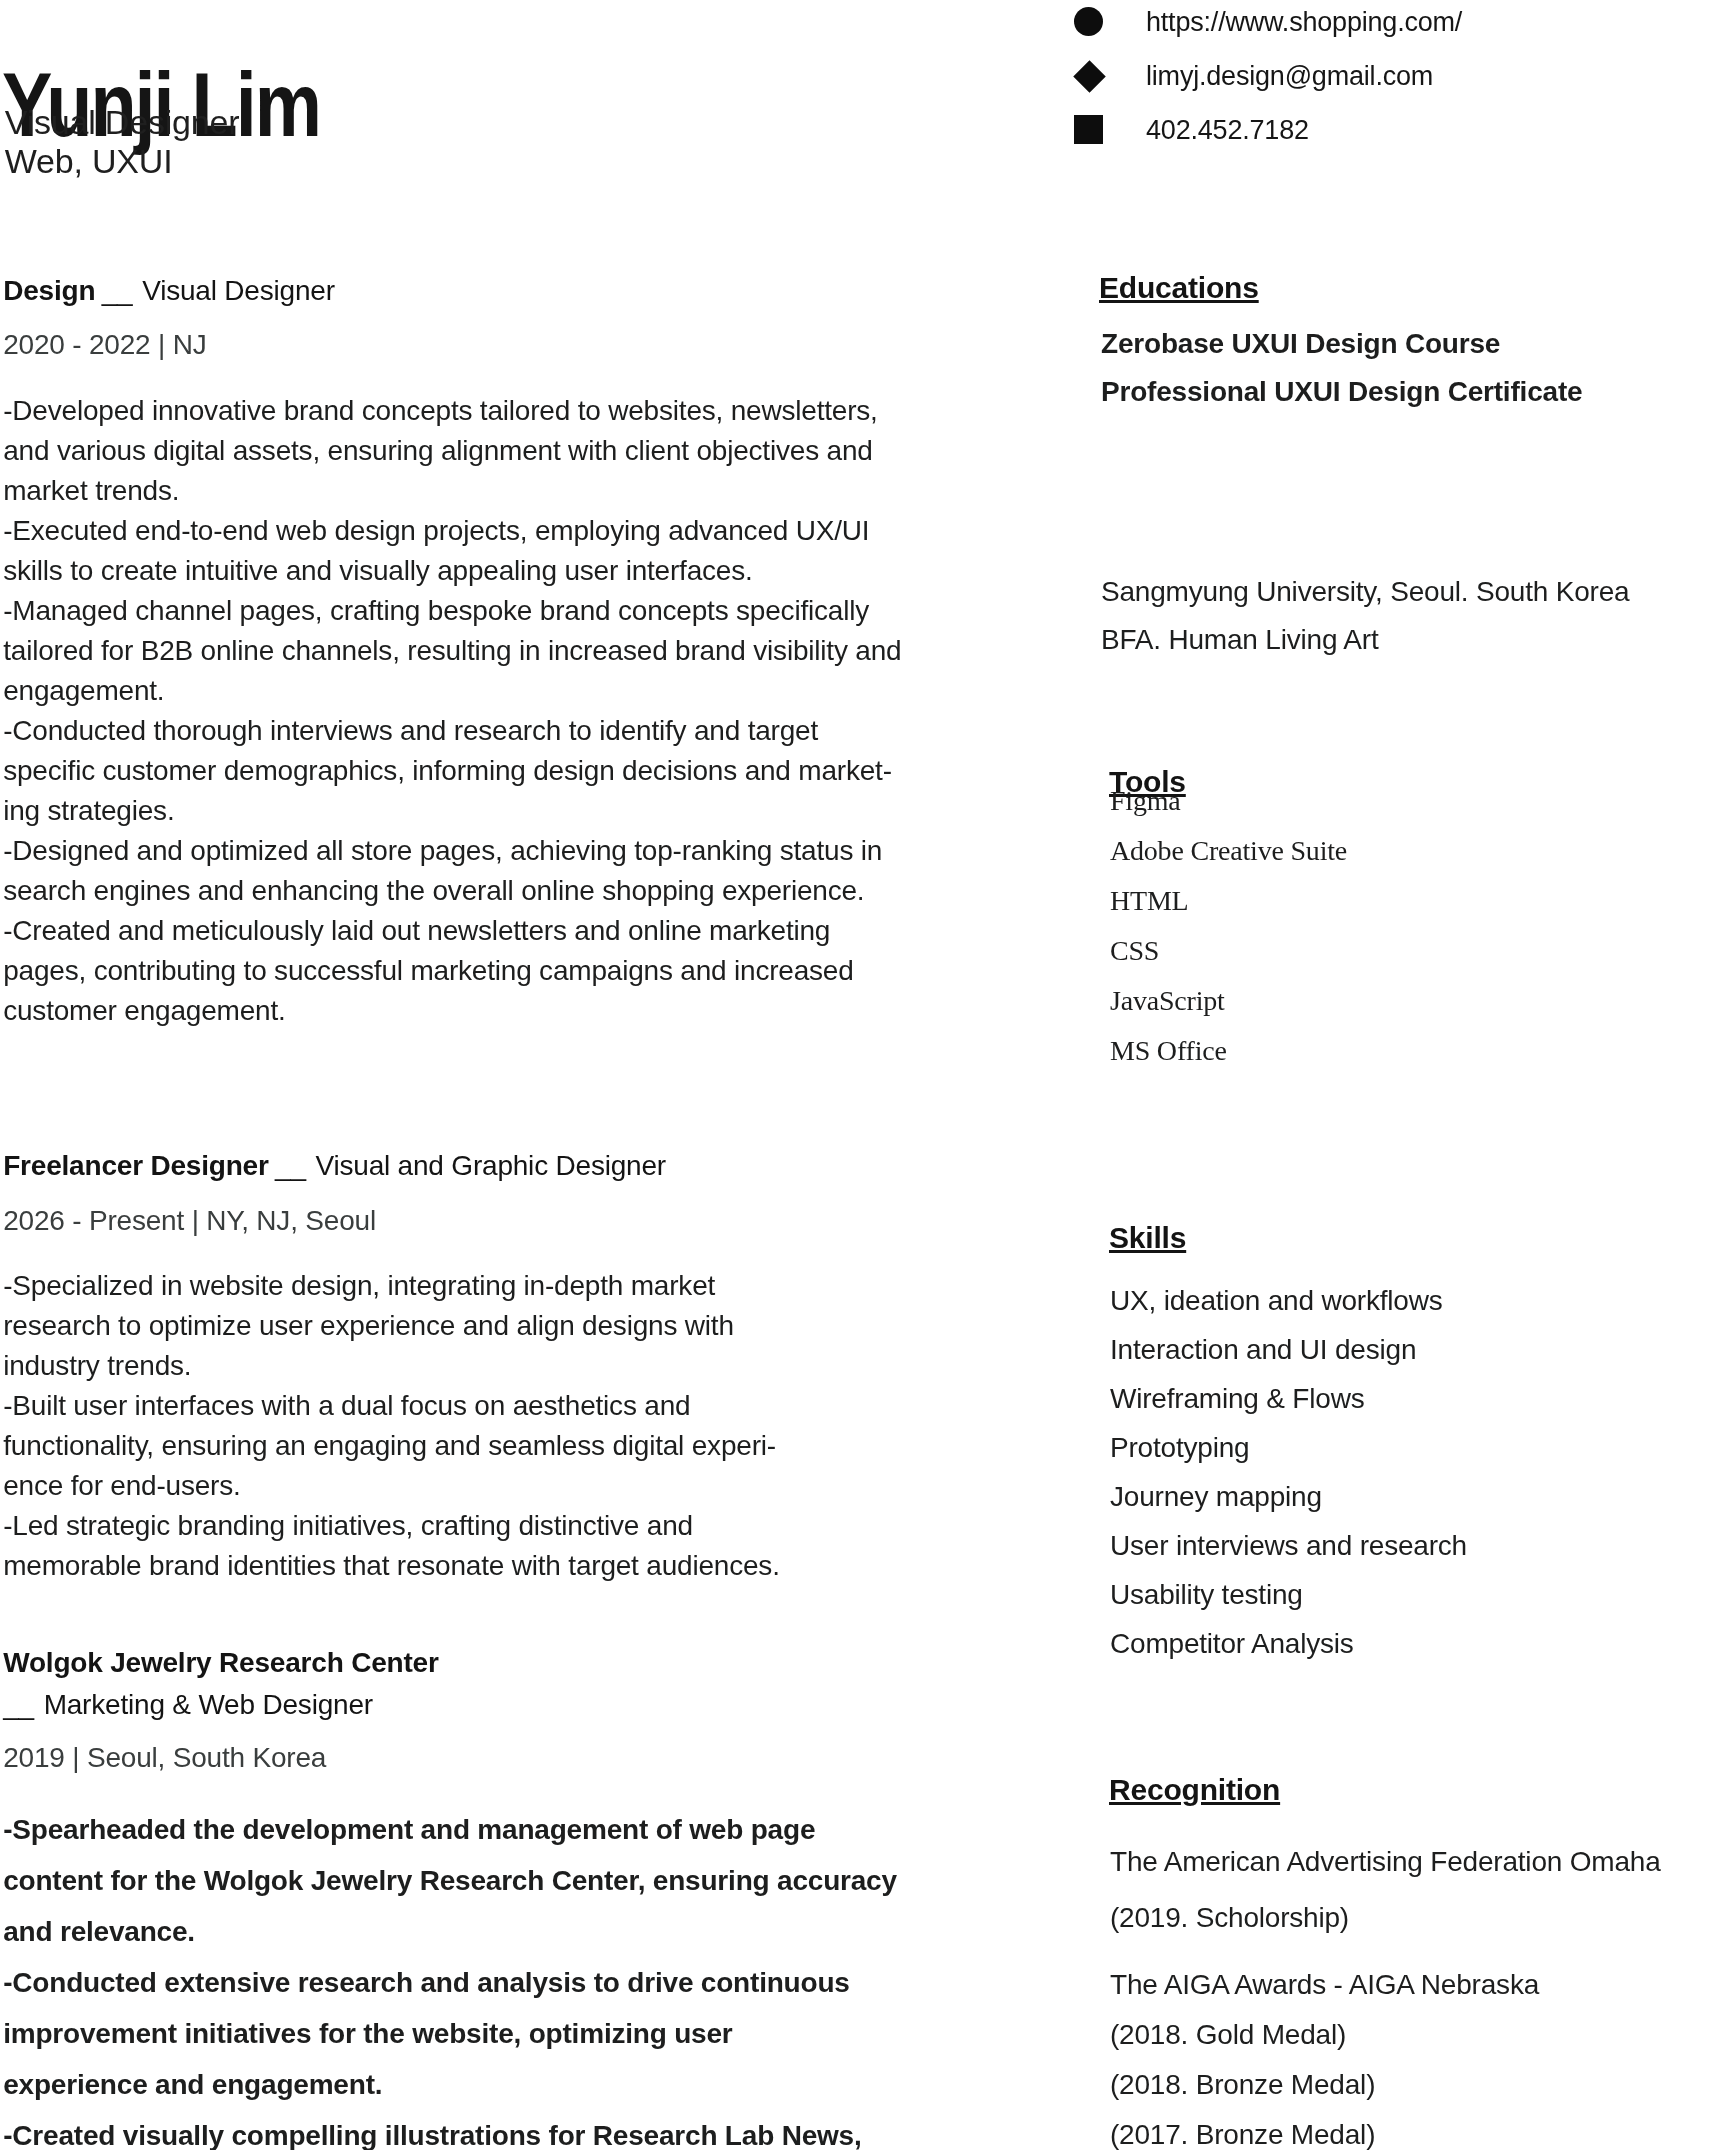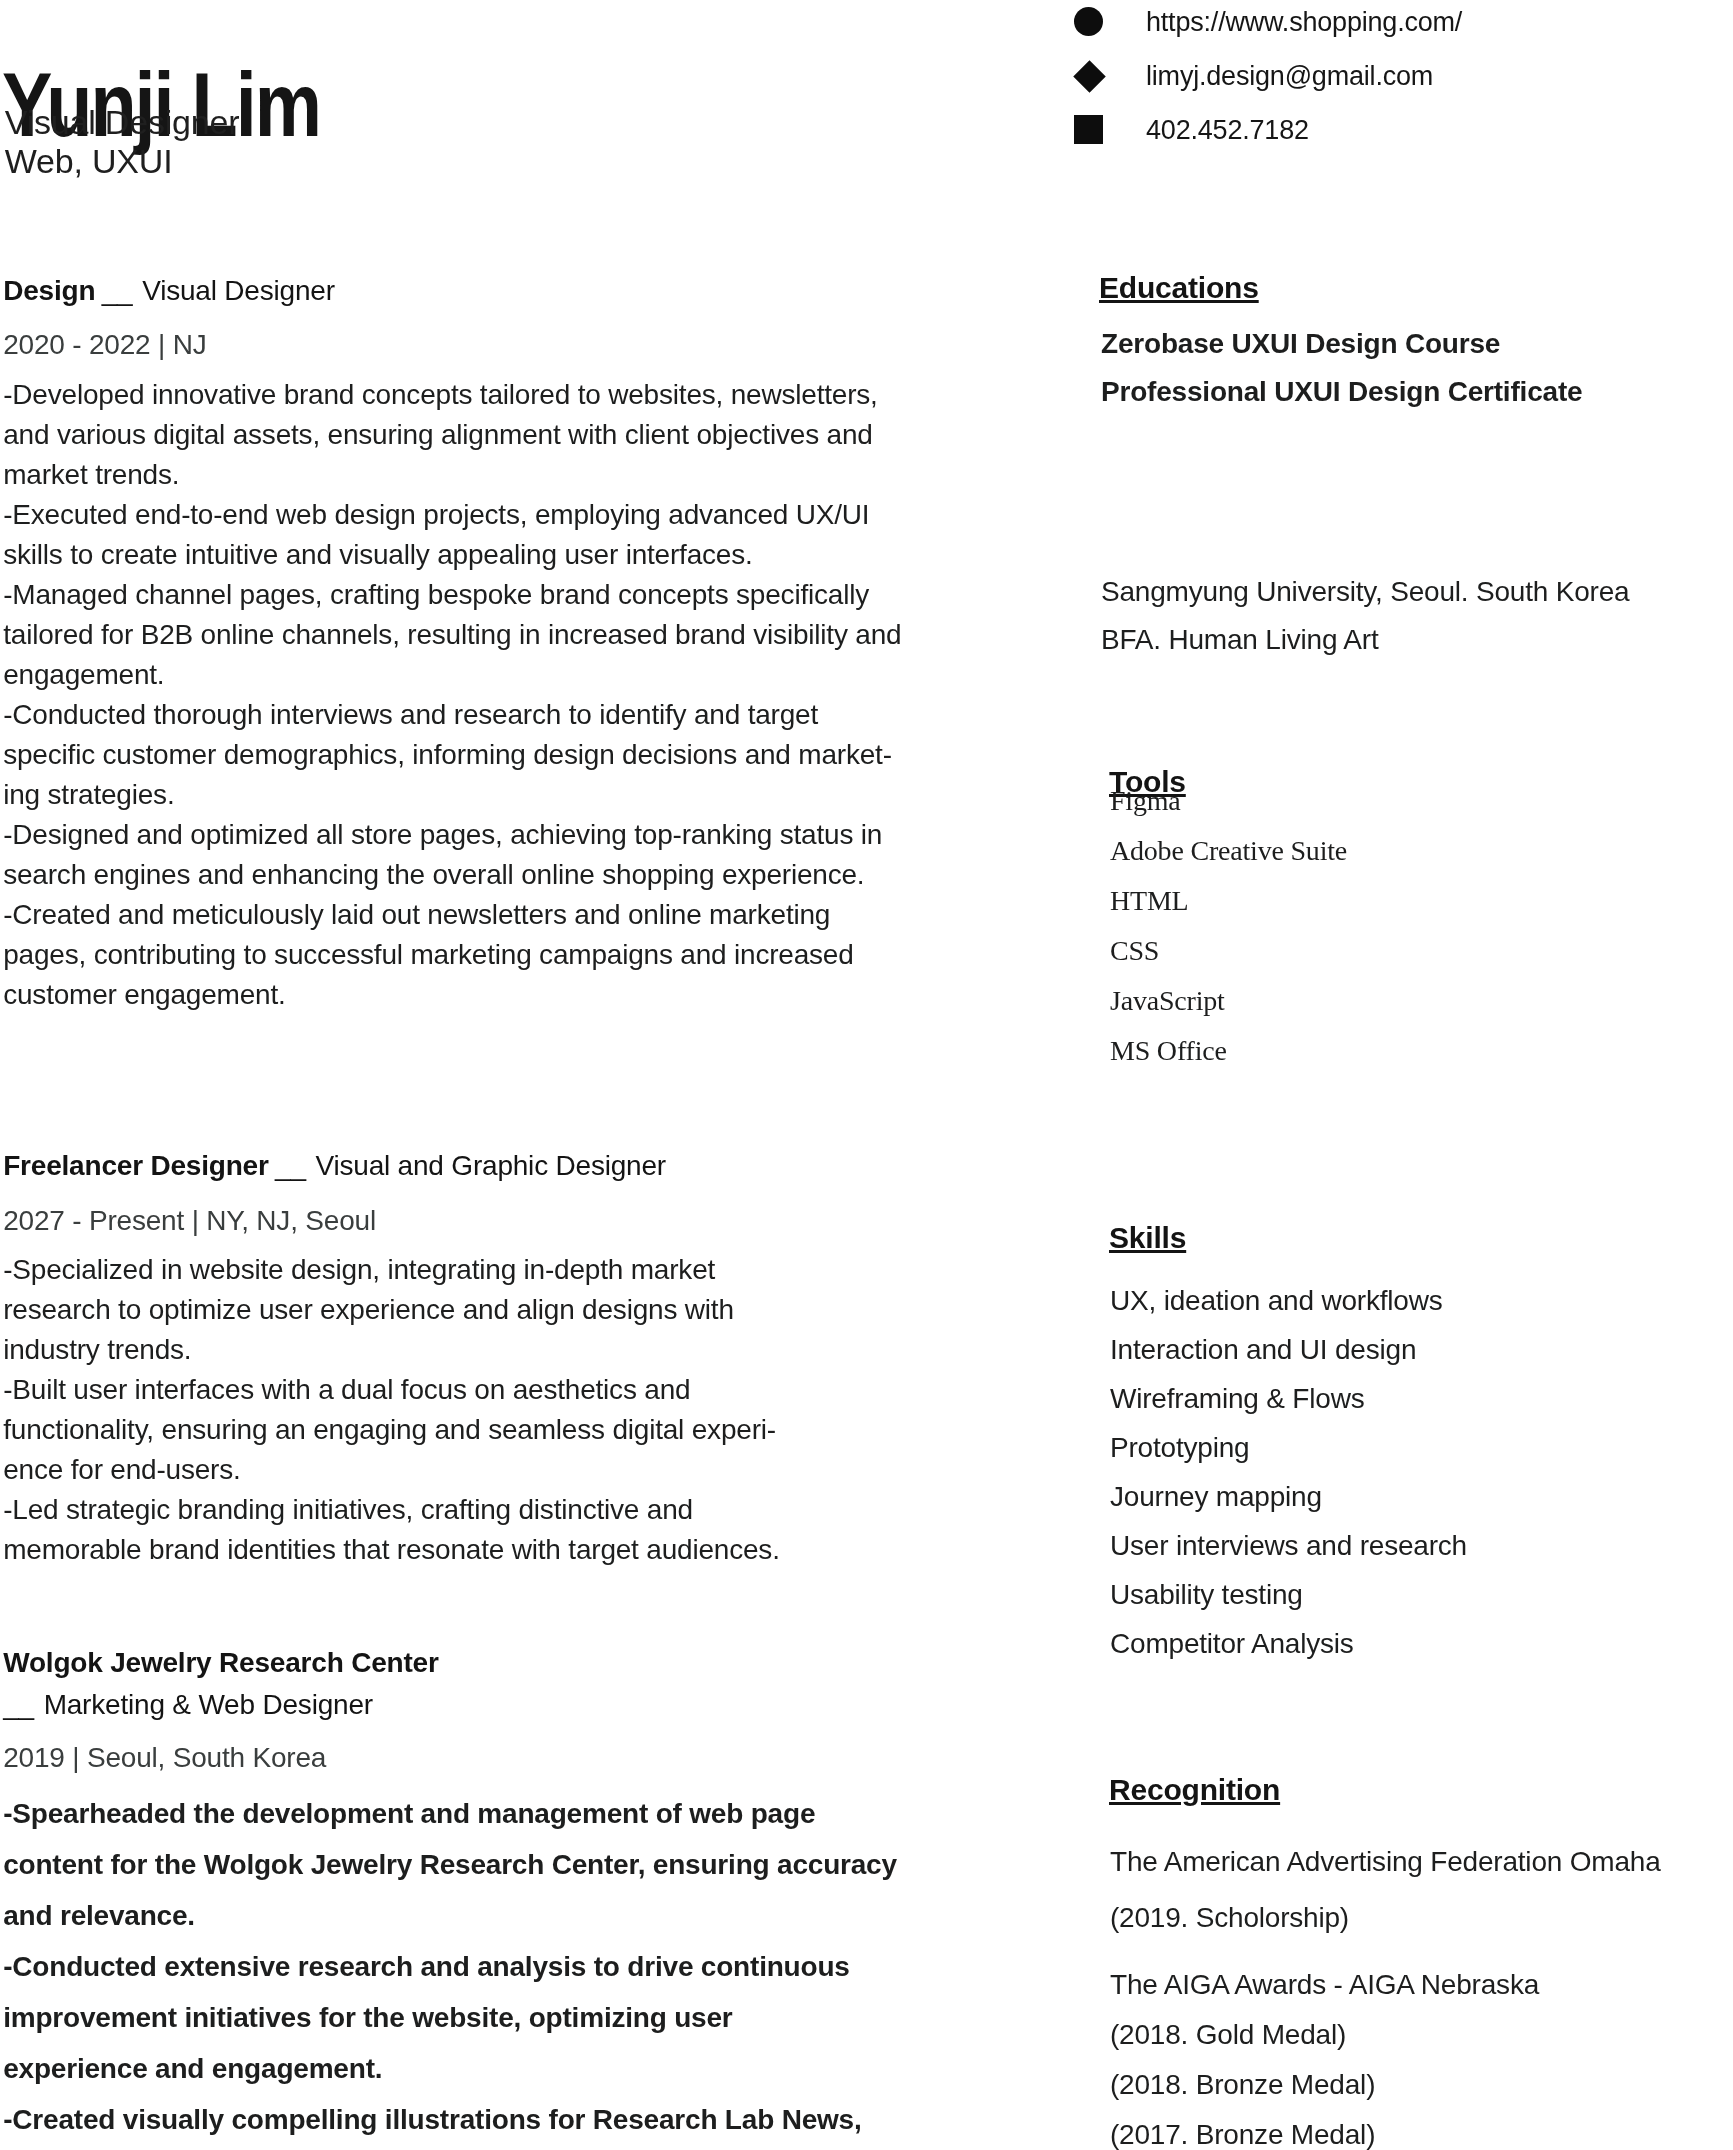--- a/index.html
+++ b/index.html
@@ -37,21 +37,21 @@
   .shape{position:absolute;background:#0d0d0d;}
   .shape.circle{width:29px;height:29px;border-radius:50%;left:1.6px;top:2.4px;}
   .shape.diamond{width:23px;height:23px;left:5.6px;top:5.6px;transform:rotate(45deg);}
   .shape.square{width:29px;height:29px;left:1.6px;top:2.4px;}
 
   
   .job-head{font-size:28px;line-height:34px;color:#141414;}
   .job-head .b{font-weight:700;}
   .job-head .sep{font-weight:400;margin:0 9.7px 0 6.4px;color:#141414;}
   .job-meta{font-size:28px;line-height:34px;color:#3a3e3e;}
-  .job-body{font-size:28px;color:#1d1e1e;}
+  .job-body{font-size:28px;color:#1d1e1e;margin-top:16px;}
 
   
   .side-title{font-size:30px;line-height:35px;font-weight:700;color:#141414;text-decoration:underline;}
   .side-list{font-size:28px;color:#1d1e1e;}
 </style>
 </head>
 <body>
 
 <div class="page">
 
@@ -89,21 +89,21 @@
 ing strategies.
 -Designed and optimized all store pages, achieving top-ranking status in
 search engines and enhancing the overall online shopping experience.
 -Created and meticulously laid out newsletters and online marketing
 pages, contributing to successful marketing campaigns and increased
 customer engagement.</div>
 
   <div class="abs job-head" style="left:3.2px;top:1149px;">
     <span class="b">Freelancer Designer</span><span class="sep">__</span><span>Visual and Graphic Designer</span>
   </div>
-  <div class="abs job-meta" style="left:3.2px;top:1204px;">2027 - Present | NY, NJ, Seoul</div>
+  <div class="abs job-meta" style="left:3.2px;top:1204px;">2026 - Present | NY, NJ, Seoul</div>
   <div class="abs job-body preline" style="left:3.2px;top:1250px;width:1078px;line-height:40px;">-Specialized in website design, integrating in-depth market
 research to optimize user experience and align designs with
 industry trends.
 -Built user interfaces with a dual focus on aesthetics and
 functionality, ensuring an engaging and seamless digital experi-
 ence for end-users.
 -Led strategic branding initiatives, crafting distinctive and
 memorable brand identities that resonate with target audiences.</div>
 
   <div class="abs job-head" style="left:3.2px;top:1646px;">

